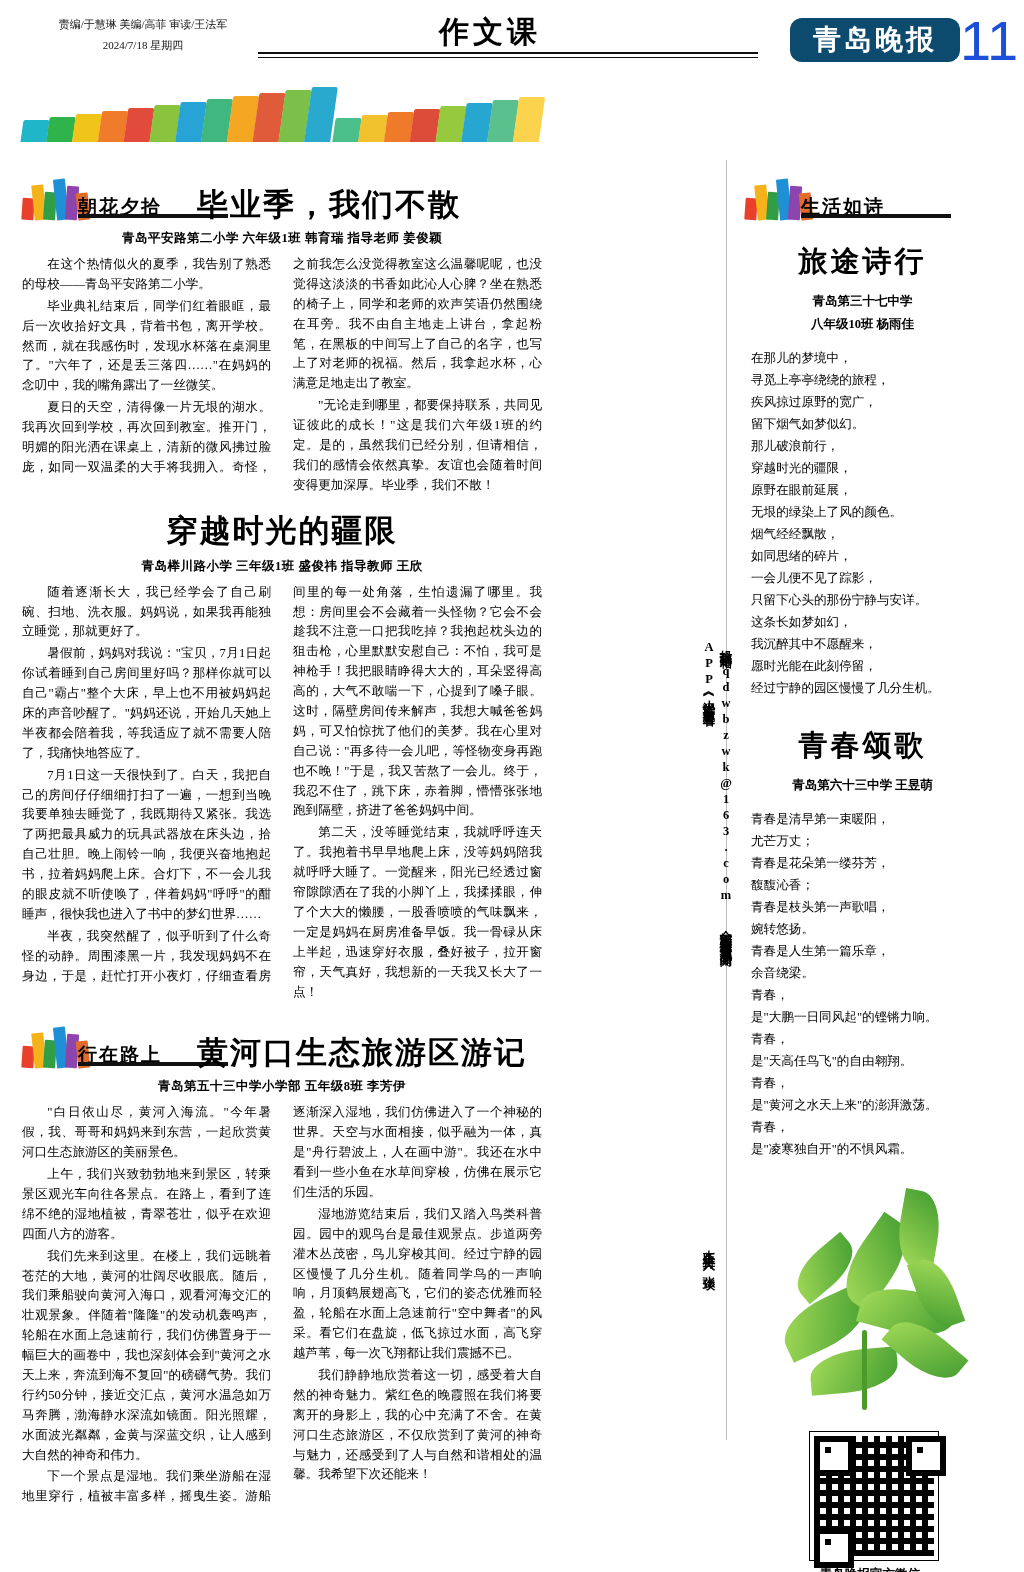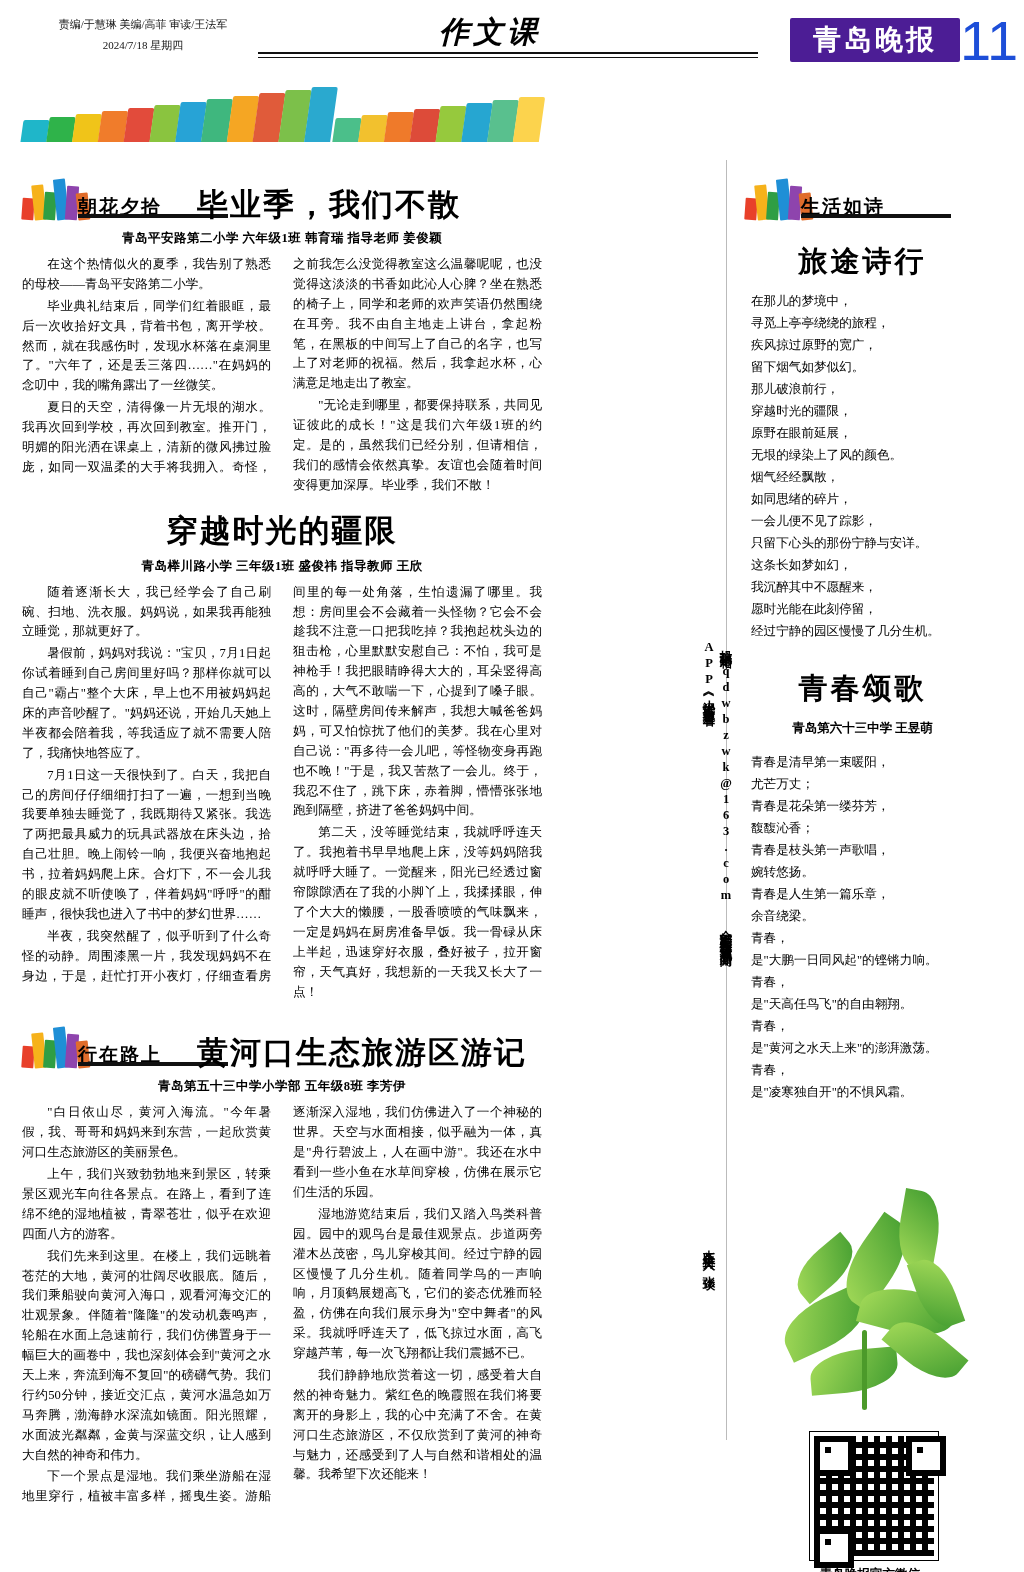--- a/index.html
+++ b/index.html
@@ -2,24 +2,24 @@
 <html><head>
 <meta charset="utf-8">
 <style>
   html,body{margin:0;padding:0;background:#fff;}
   body{width:1024px;height:1572px;font-family:"Liberation Serif",serif;color:#000;position:relative;overflow:hidden;}
   .page{position:relative;width:1024px;height:1193px;}
 
   
   .masthead{position:absolute;left:0;top:0;width:1024px;height:78px;}
   .mast-left{position:absolute;left:28px;top:14px;width:230px;text-align:center;font-size:11px;line-height:1.9;color:#111;}
-  .mast-title{position:absolute;left:300px;top:12px;width:380px;text-align:center;font-size:30px;letter-spacing:4px;font-weight:700;font-style:italic;}
+  .mast-title{position:absolute;left:300px;top:12px;width:380px;text-align:center;font-size:30px;letter-spacing:4px;font-weight:700;}
   .mast-rule{position:absolute;left:258px;top:52px;width:500px;height:0;border-top:2px solid #111;}
   .mast-rule2{position:absolute;left:258px;top:57px;width:500px;height:0;border-top:1px solid #111;}
-  .paper-logo{position:absolute;left:790px;top:18px;width:170px;height:44px;background:#4c1d95;border-radius:2px;color:#fff;font-size:28px;font-weight:700;letter-spacing:3px;text-align:center;line-height:44px;font-family:"DejaVu Sans",sans-serif;}
+  .paper-logo{position:absolute;left:790px;top:18px;width:170px;height:44px;background:#0c4a6e;border-radius:12px;color:#fff;font-size:28px;font-weight:700;letter-spacing:3px;text-align:center;line-height:44px;font-family:"DejaVu Sans",sans-serif;}
   .page-num{position:absolute;left:960px;top:8px;font-size:56px;color:#1d4ed8;font-family:"Liberation Sans",sans-serif;font-weight:400;}
 
   
   .band{position:absolute;left:22px;top:84px;width:520px;height:58px;}
   .band i{position:absolute;bottom:0;width:26px;border-radius:2px 2px 0 0;display:block;transform:skewX(-8deg);}
 
   
   .leftblock{position:absolute;left:22px;top:170px;width:520px;}
   .rightblock{position:absolute;left:745px;top:170px;width:235px;}
   .vdivider{position:absolute;left:726px;top:160px;width:0;height:1280px;border-left:1px solid #bbb;}
@@ -154,41 +154,43 @@
       <div class="sec-tag">行在路上</div>
       <div class="tag-underline"></div>
       <div class="art-title inline">黄河口生态旅游区游记</div>
     </div>
     <div class="byline">青岛第五十三中学小学部  五年级8班 李芳伊</div>
     <div class="two-col">
       <p>"白日依山尽，黄河入海流。"今年暑假，我、哥哥和妈妈来到东营，一起欣赏黄河口生态旅游区的美丽景色。</p>
       <p>上午，我们兴致勃勃地来到景区，转乘景区观光车向往各景点。在路上，看到了连绵不绝的湿地植被，青翠苍壮，似乎在欢迎四面八方的游客。</p>
       <p>我们先来到这里。在楼上，我们远眺着苍茫的大地，黄河的壮阔尽收眼底。随后，我们乘船驶向黄河入海口，观看河海交汇的壮观景象。伴随着"隆隆"的发动机轰鸣声，轮船在水面上急速前行，我们仿佛置身于一幅巨大的画卷中，我也深刻体会到"黄河之水天上来，奔流到海不复回"的磅礴气势。我们行约50分钟，接近交汇点，黄河水温急如万马奔腾，渤海静水深流如镜面。阳光照耀，水面波光粼粼，金黄与深蓝交织，让人感到大自然的神奇和伟力。</p>
       <p>下一个景点是湿地。我们乘坐游船在湿地里穿行，植被丰富多样，摇曳生姿。游船逐渐深入湿地，我们仿佛进入了一个神秘的世界。天空与水面相接，似乎融为一体，真是"舟行碧波上，人在画中游"。我还在水中看到一些小鱼在水草间穿梭，仿佛在展示它们生活的乐园。</p>
-      <p>湿地游览结束后，我们又踏入鸟类科普园。园中的观鸟台是最佳观景点。步道两旁灌木丛茂密，鸟儿穿梭其间。经过宁静的园区慢慢了几分生机。随着同学鸟的一声响响，月顶鹤展翅高飞，它们的姿态优雅而轻盈，仿佛在向我们展示身为"空中舞者"的风采。我就呼呼连天了，低飞掠过水面，高飞穿越芦苇，每一次飞翔都让我们震撼不已。</p>
+      <p>湿地游览结束后，我们又踏入鸟类科普园。园中的观鸟台是最佳观景点。步道两旁灌木丛茂密，鸟儿穿梭其间。经过宁静的园区慢慢了几分生机。随着同学鸟的一声响响，月顶鹤展翅高飞，它们的姿态优雅而轻盈，轮船在水面上急速前行"空中舞者"的风采。看它们在盘旋，低飞掠过水面，高飞穿越芦苇，每一次飞翔都让我们震撼不已。</p>
       <p>我们静静地欣赏着这一切，感受着大自然的神奇魅力。紫红色的晚霞照在我们将要离开的身影上，我的心中充满了不舍。在黄河口生态旅游区，不仅欣赏到了黄河的神奇与魅力，还感受到了人与自然和谐相处的温馨。我希望下次还能来！</p>
     </div>
 
   </div>
 
   <div class="rightblock">
     <div class="sec-head">
       <div class="books bk3">
           <i style="left: 0px; height: 22px; background: rgb(232, 64, 42); transform: rotate(4deg);"></i>
           <i style="left: 11px; height: 35px; background: rgb(246, 178, 27); transform: rotate(-6deg);"></i>
           <i style="left: 22px; height: 28px; background: rgb(47, 158, 68); transform: rotate(4deg);"></i>
           <i style="left: 33px; height: 41px; background: rgb(31, 143, 214); transform: rotate(-6deg);"></i>
           <i style="left: 44px; height: 34px; background: rgb(142, 68, 173); transform: rotate(4deg);"></i>
           <i style="left: 55px; height: 27px; background: rgb(224, 108, 43); transform: rotate(-6deg);"></i>
         </div>
       <div class="sec-tag">生活如诗</div>
       <div class="tag-underline"></div>
     </div>
 
     <div class="r-title">旅途诗行</div>
+    <div class="r-by" style="white-space:pre-line">青岛第三十七中学
+八年级10班 杨雨佳</div>
     <div class="poem">
       <div>在那儿的梦境中，</div>
       <div>寻觅上亭亭绕绕的旅程，</div>
       <div>疾风掠过原野的宽广，</div>
       <div>留下烟气如梦似幻。</div>
       <div>那儿破浪前行，</div>
       <div>穿越时光的疆限，</div>
       <div>原野在眼前延展，</div>
       <div>无垠的绿染上了风的颜色。</div>
       <div>烟气经经飘散，</div>

